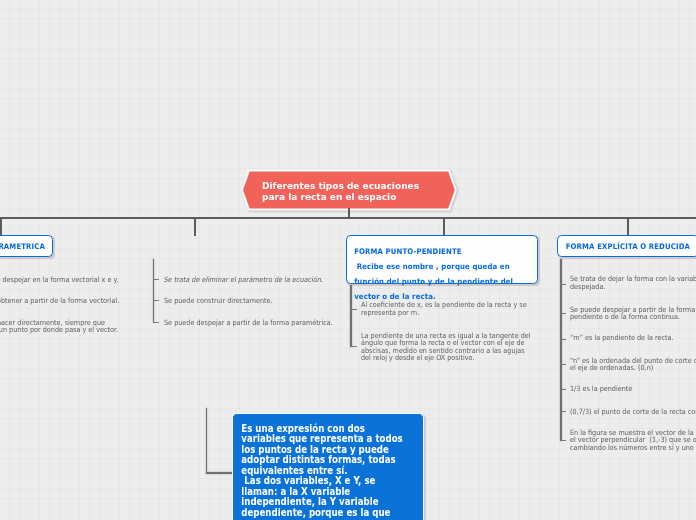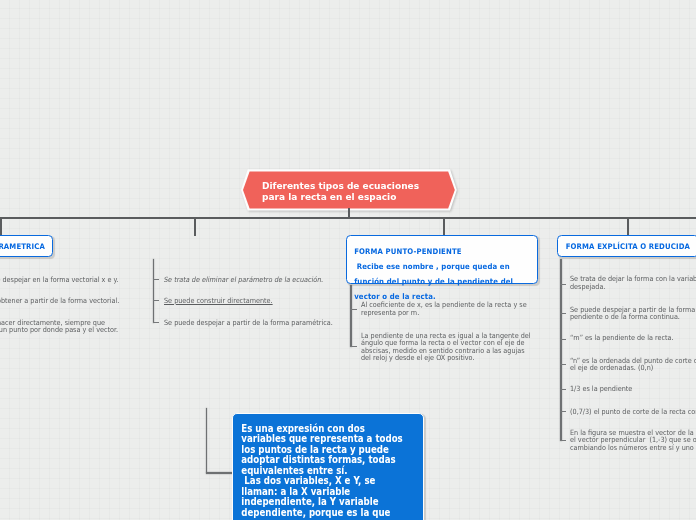--- a/index.html
+++ b/index.html
@@ -82,21 +82,21 @@
   <div class="leaf" style="left:-35.5px;top:275.5px;width:260px;">Se trata de despejar en la forma vectorial x e y.</div>
   <div class="leaf" style="left:-35.5px;top:296.8px;width:260px;">Se puede obtener a partir de la forma vectorial.</div>
   <div class="leaf" style="left:-35.5px;top:318.8px;width:260px;">Se puede hacer directamente, siempre que
 tengamos un punto por donde pasa y el vector.</div>
 
   <div class="ln vt br" style="left:152.8px;top:259.3px;height:63.5px;"></div>
   <div class="tick" style="left:152.8px;top:279px;width:6.5px;"></div>
   <div class="tick" style="left:152.8px;top:300px;width:6.5px;"></div>
   <div class="tick" style="left:152.8px;top:322px;width:6.5px;"></div>
   <div class="leaf" style="left:164px;top:275.5px;width:230px;font-style:italic;">Se trata de eliminar el parámetro de la ecuación.</div>
-  <div class="leaf" style="left:164px;top:296.8px;width:230px;text-decoration:underline;">Se puede construir directamente.</div>
+  <div class="leaf" style="left:164px;top:296.8px;width:230px;">Se puede construir directamente.</div>
   <div class="leaf" style="left:164px;top:318.8px;width:230px;">Se puede despejar a partir de la forma paramétrica.</div>
 
   <div class="node top" style="left:346.2px;top:234.5px;width:192.3px;height:49.3px;padding:8.5px 7px 1px;line-height:15px;">FORMA PUNTO-PENDIENTE
  Recibe ese nombre , porque queda en
 función del punto y de la pendiente del
 vector o de la recta.</div>
   <div class="ln vt br" style="left:350.2px;top:284.6px;height:62.5px;"></div>
   <div class="tick" style="left:350.2px;top:309px;width:6.5px;"></div>
   <div class="tick" style="left:350.2px;top:346px;width:6.5px;"></div>
   <div class="leaf" style="left:361px;top:331.5px;width:190px;">La pendiente de una recta es igual a la tangente del

